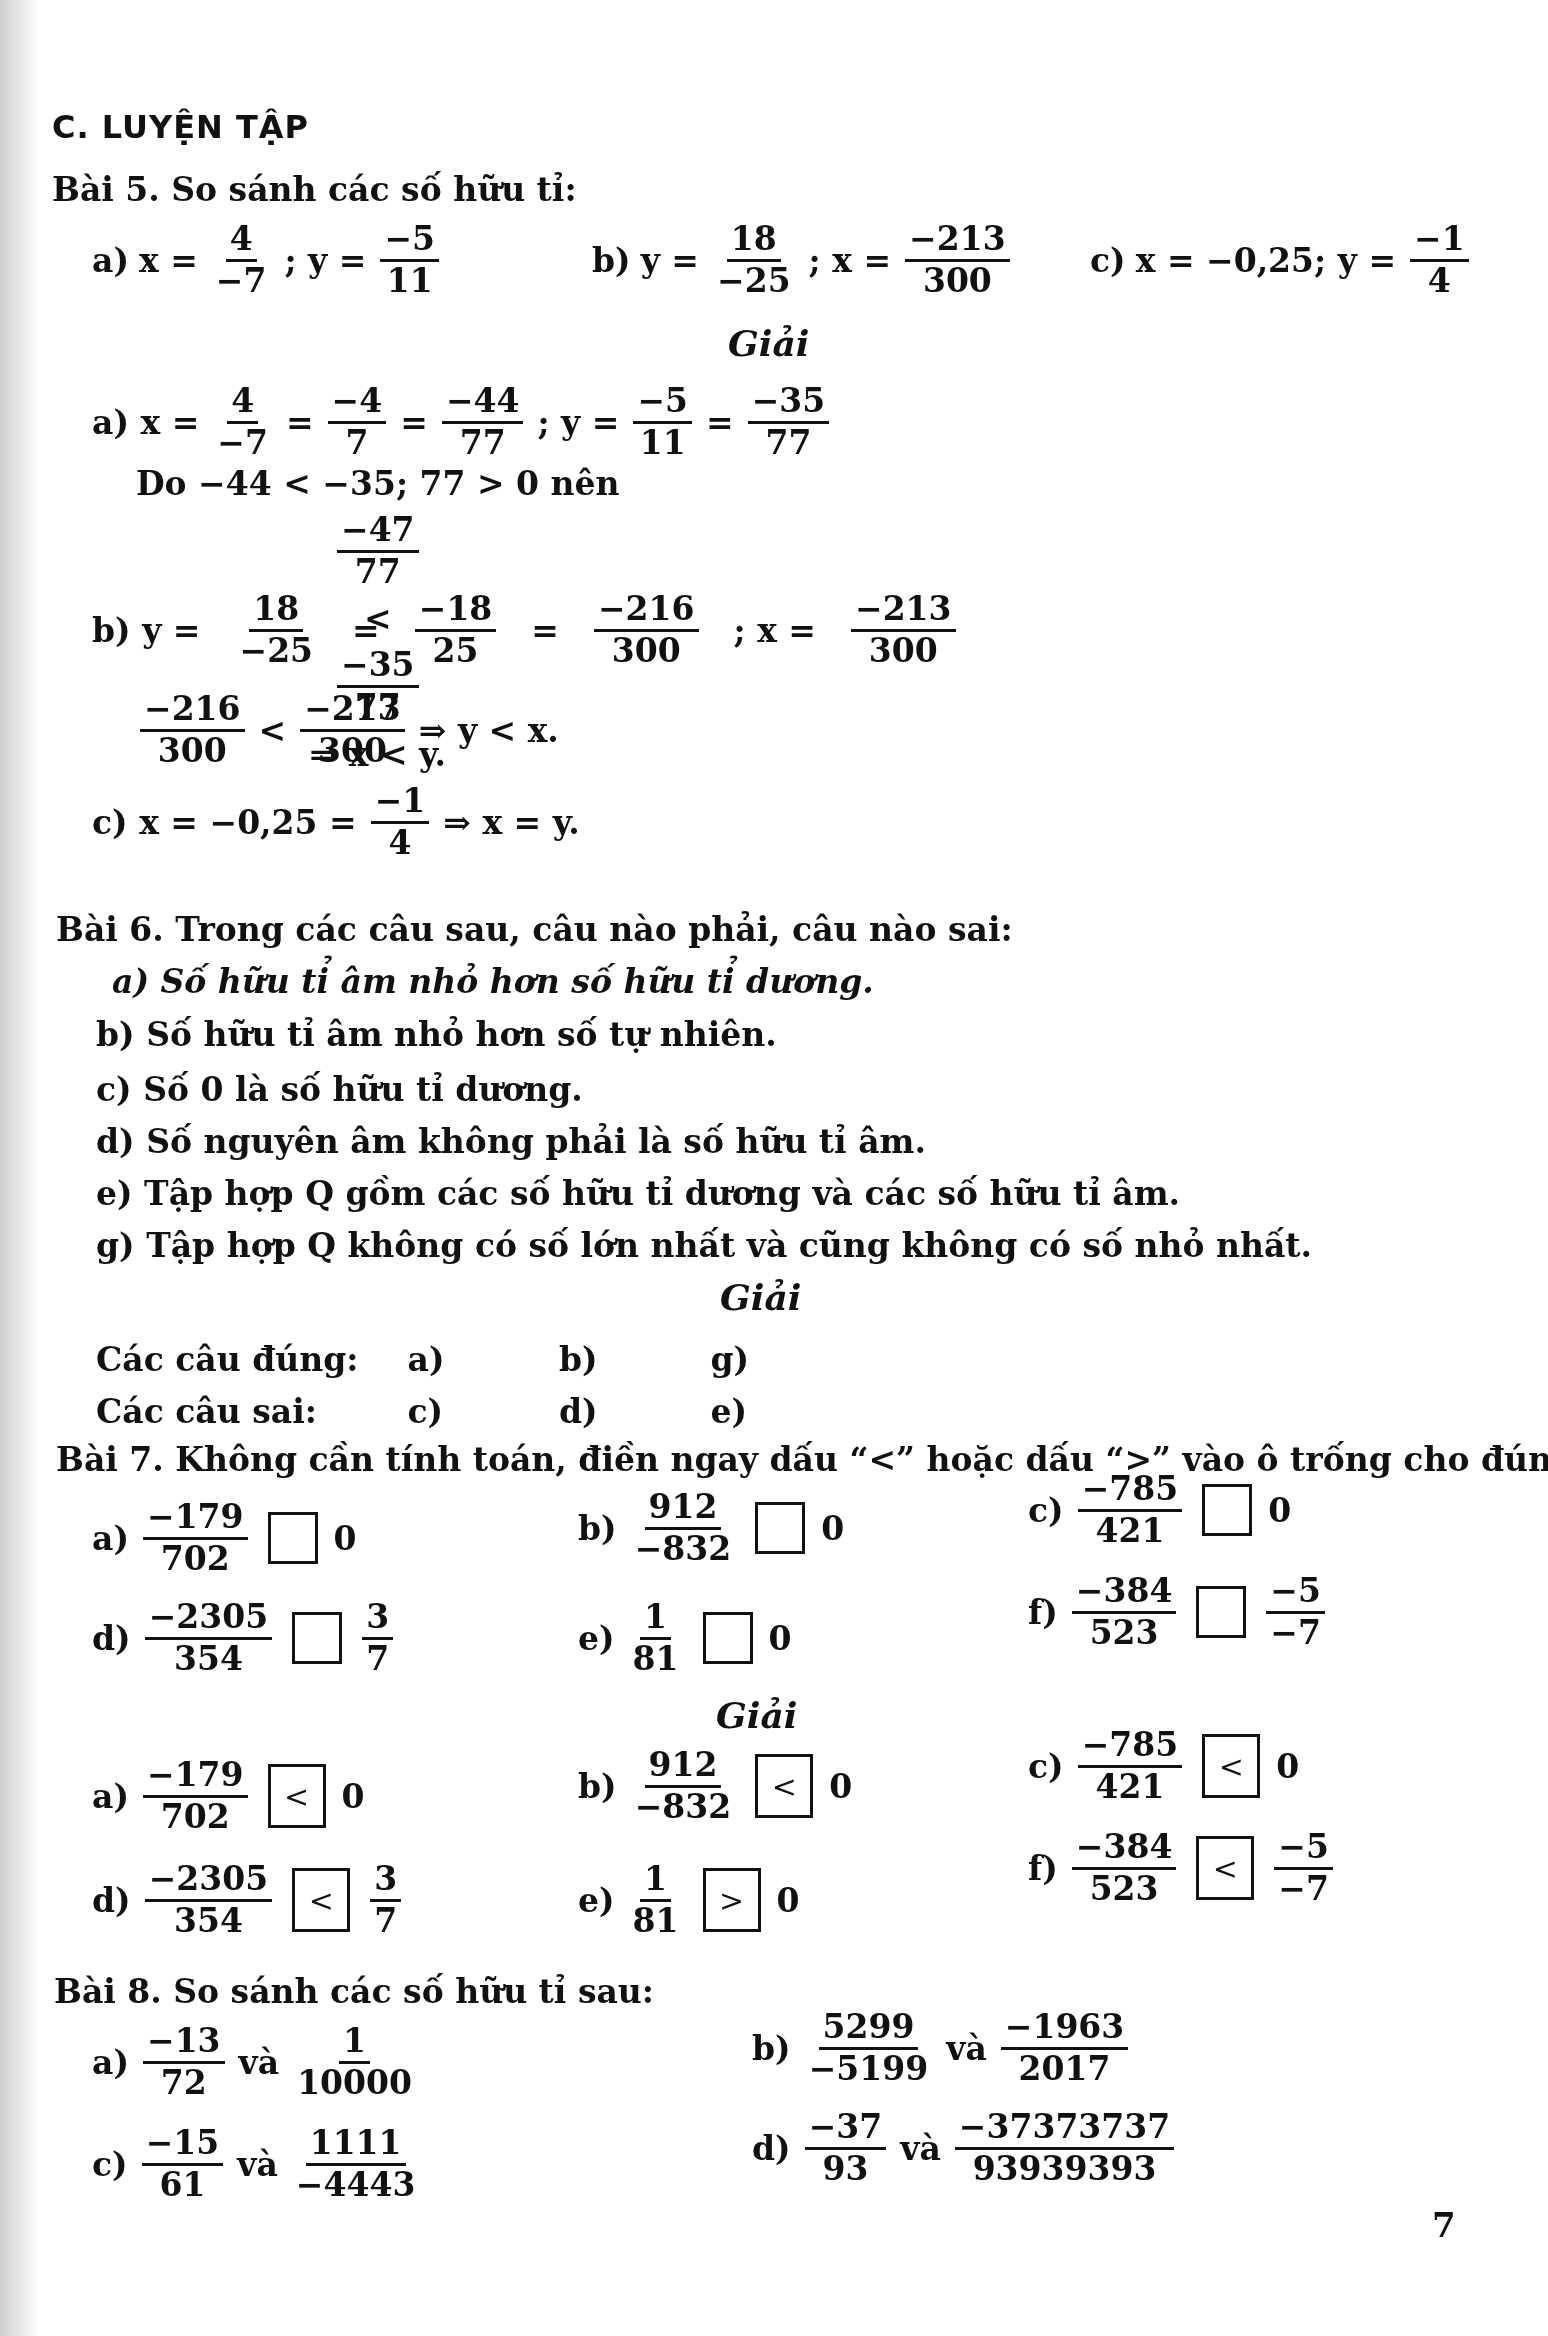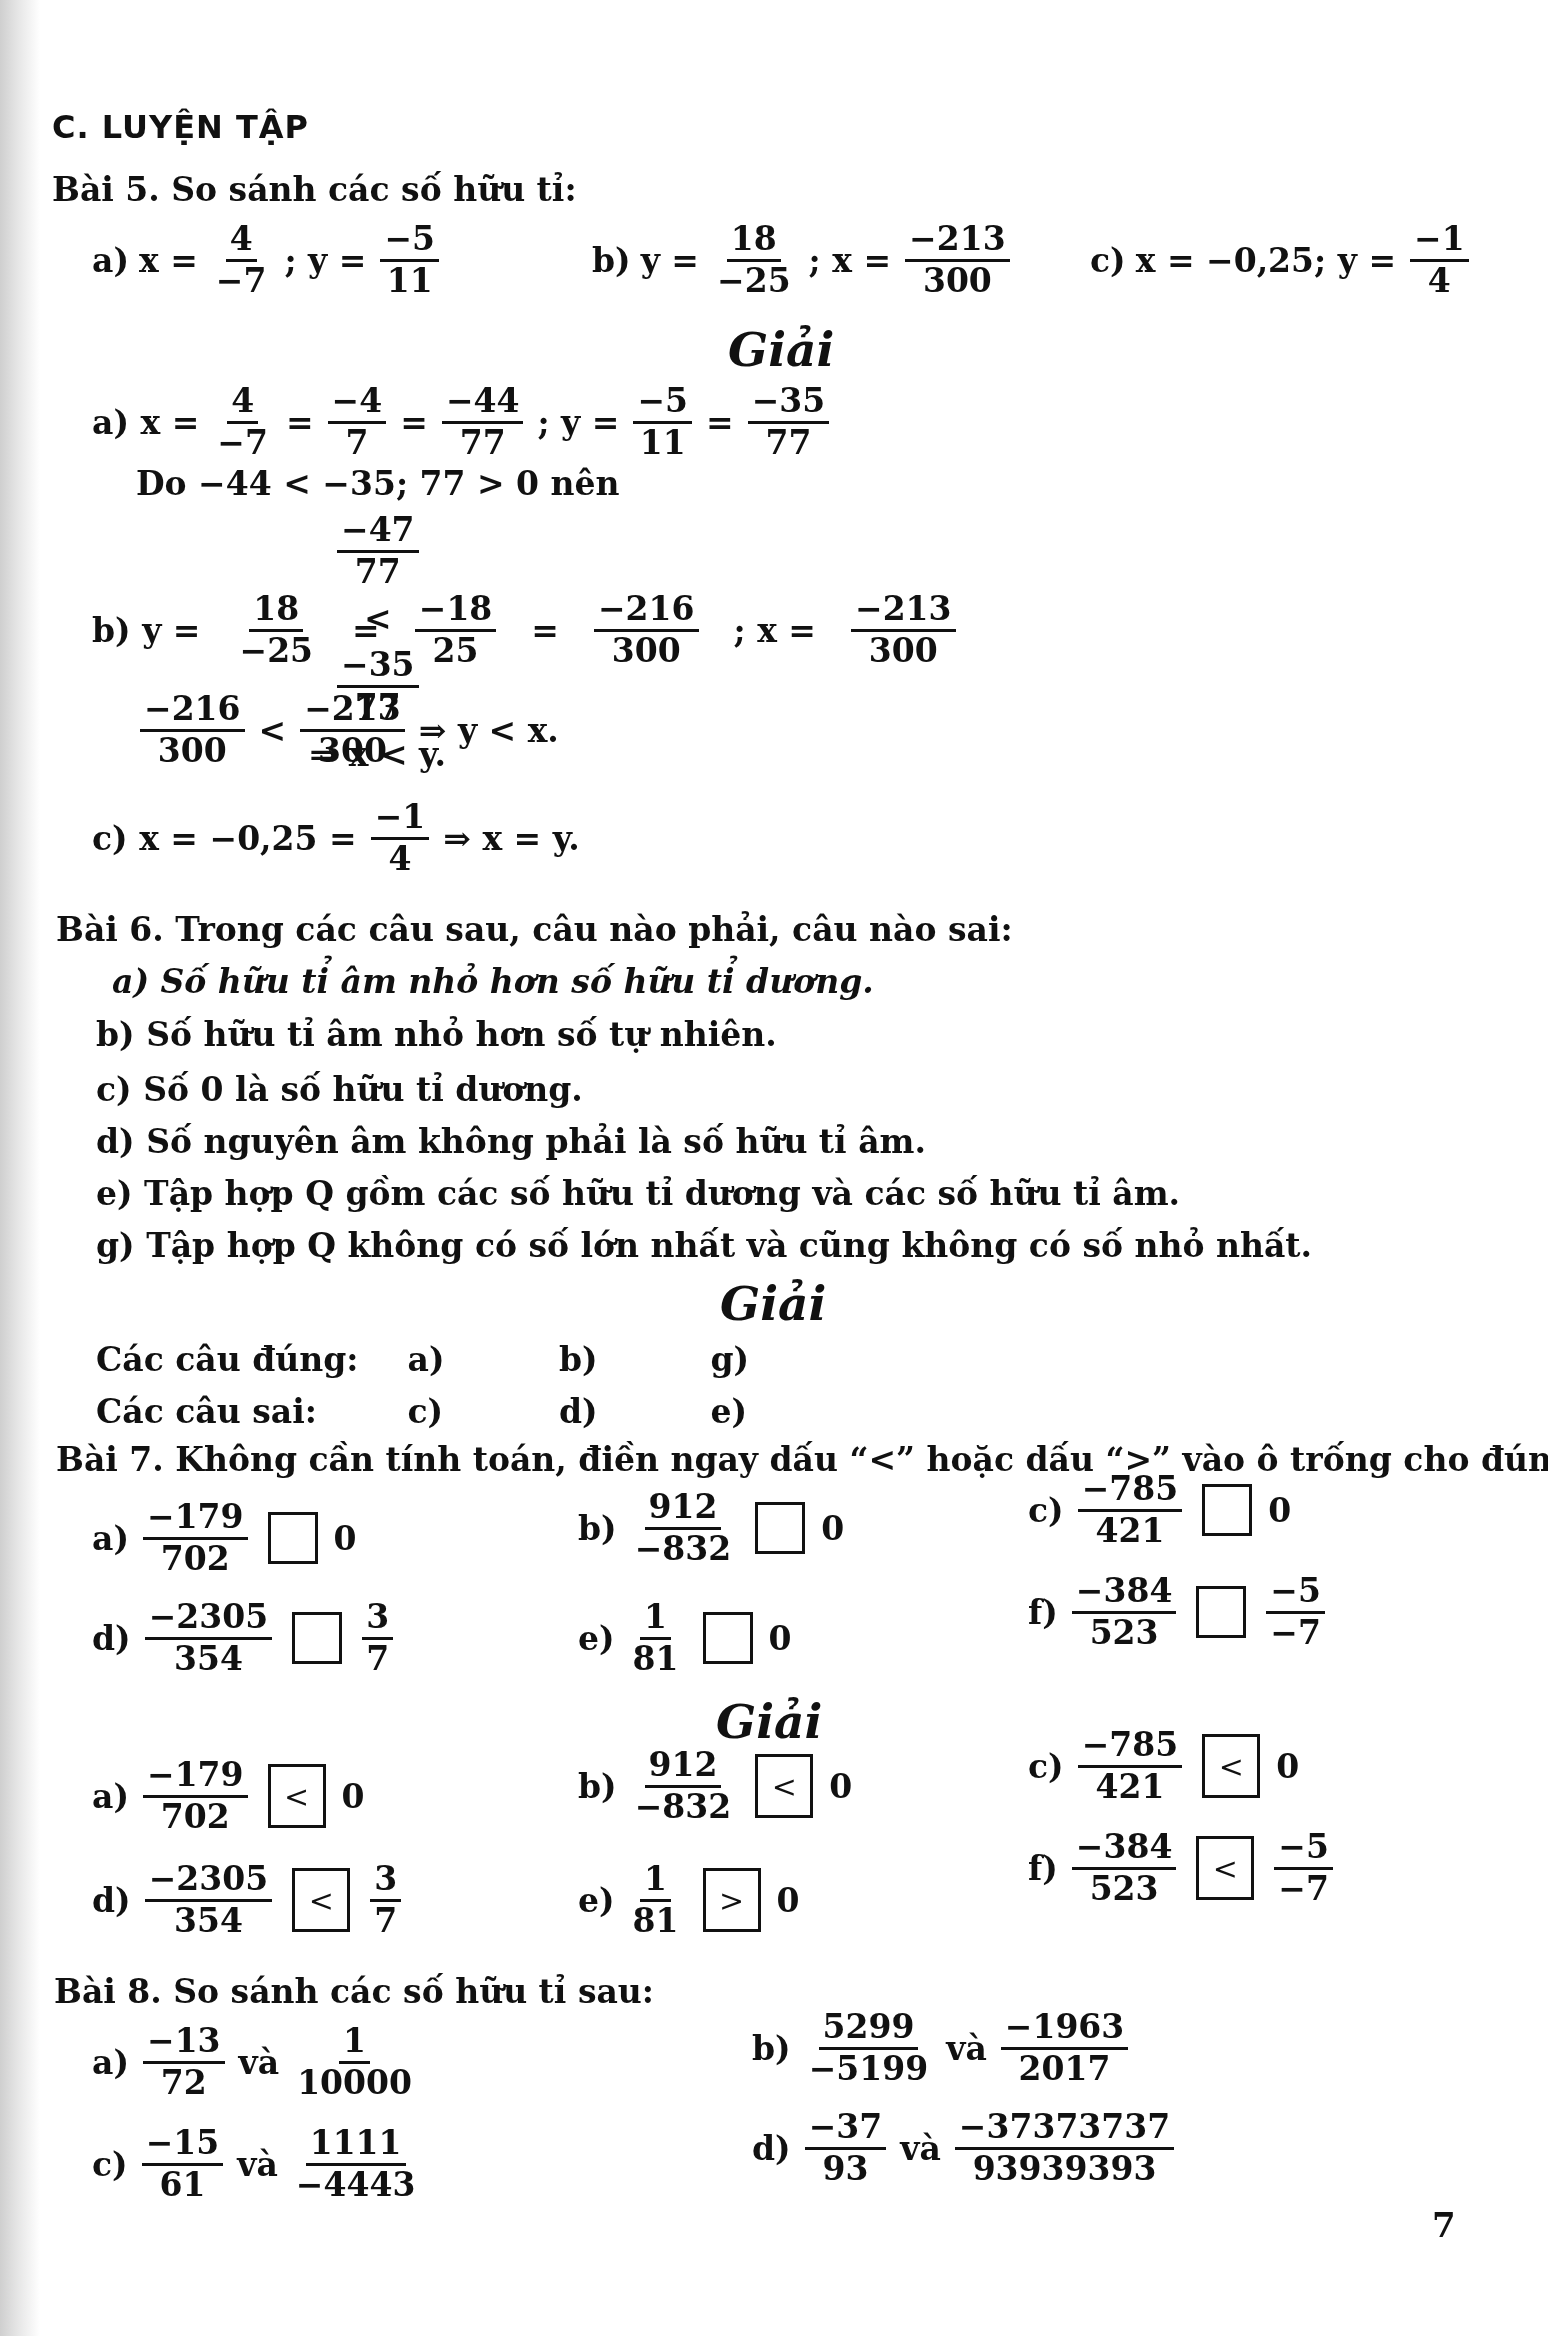--- a/index.html
+++ b/index.html
@@ -4,21 +4,21 @@
 <style>
   html,body{margin:0;padding:0;}
   body{width:1548px;height:2336px;background:#fff;position:relative;overflow:hidden;
        font-family:"DejaVu Serif","Liberation Serif",serif;color:#111;}
   .shadow{position:absolute;left:0;top:0;width:40px;height:2336px;
           background:linear-gradient(90deg,#cfcfcf 0%,#e6e6e6 45%,#fff 100%);}
   .abs{position:absolute;white-space:nowrap;}
   .heading{font-family:"DejaVu Sans","Liberation Sans",sans-serif;font-weight:bold;font-size:32px;letter-spacing:1px;}
   .txt{font-size:33px;font-weight:bold;}
   .bai{font-weight:900;}
-  .giai{font-style:italic;font-weight:bold;font-size:47px;}
+  .giai{font-style:italic;font-weight:bold;font-size:36px;}
   .line{display:flex;align-items:center;gap:10px;font-size:33px;font-weight:bold;}
   .frac{display:inline-flex;flex-direction:column;align-items:center;vertical-align:middle;margin:0 4px;line-height:1.05;}
   .frac .num{padding:0 4px 2px;border-bottom:3px solid #111;}
   .frac .den{padding:2px 4px 0;}
   .box{display:inline-flex;width:44px;height:46px;border:3px solid #111;align-items:center;justify-content:center;
        font-size:30px;font-weight:normal;margin:0 6px;}
   .tall{height:58px;width:52px;}
   .page-num{font-size:34px;font-weight:bold;}
 </style>
 </head>
@@ -139,21 +139,21 @@
       <span class="den">300</span>
     </span>
   <span>&lt;</span>
   <span class="frac">
       <span class="num">−213</span>
       <span class="den">300</span>
     </span>
   <span>⇒ y &lt; x.</span>
 </div>
 
-<div class="abs line" style="left:92px;top:800px;">
+<div class="abs line" style="left:92px;top:784px;">
   <span>c) x = −0,25 =</span>
   <span class="frac">
       <span class="num">−1</span>
       <span class="den">4</span>
     </span>
   <span>⇒ x = y.</span>
 </div>
 
 <div class="abs txt" style="left:56px;top:910px;">
   <span class="bai">Bài 6.</span>

